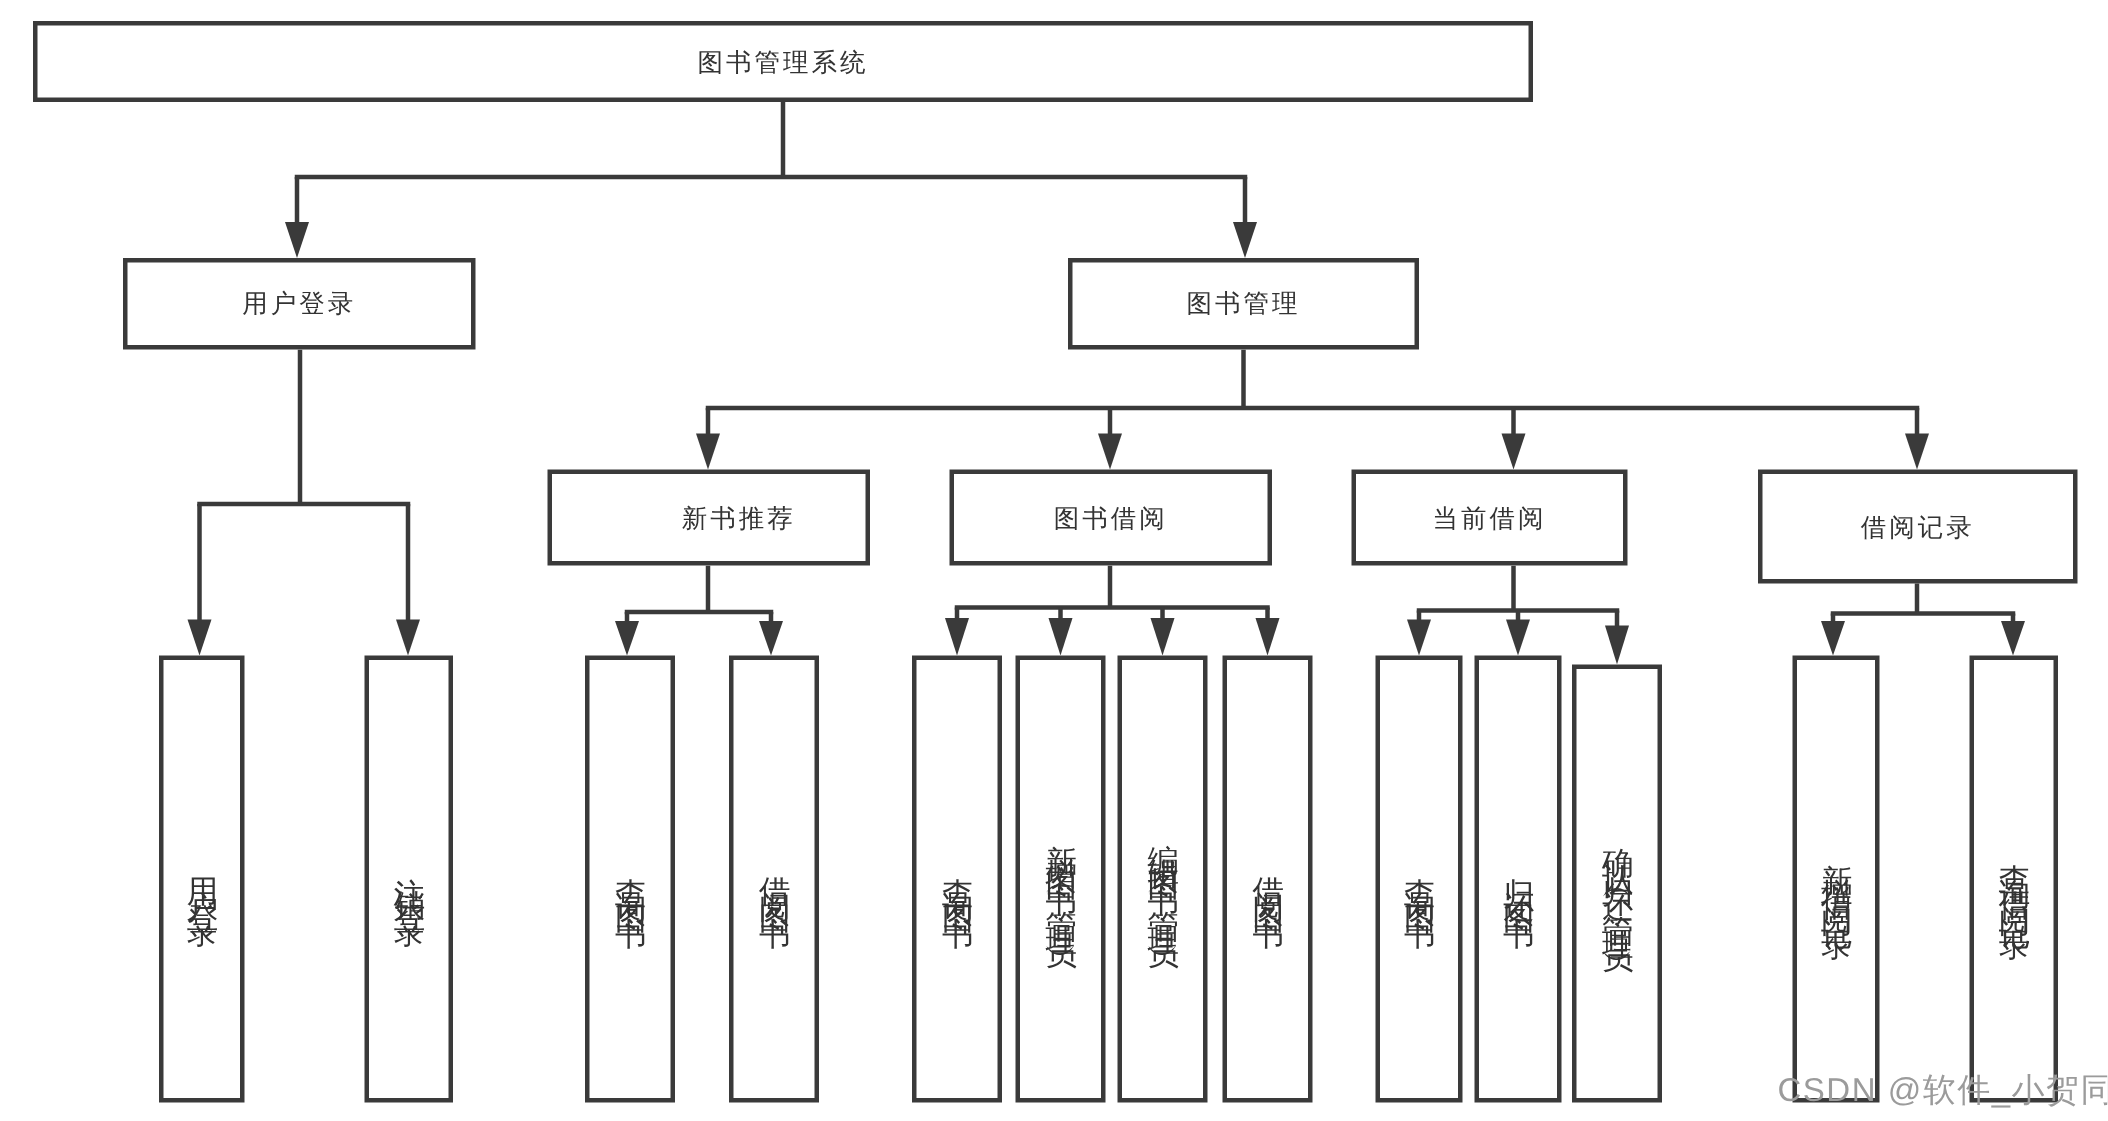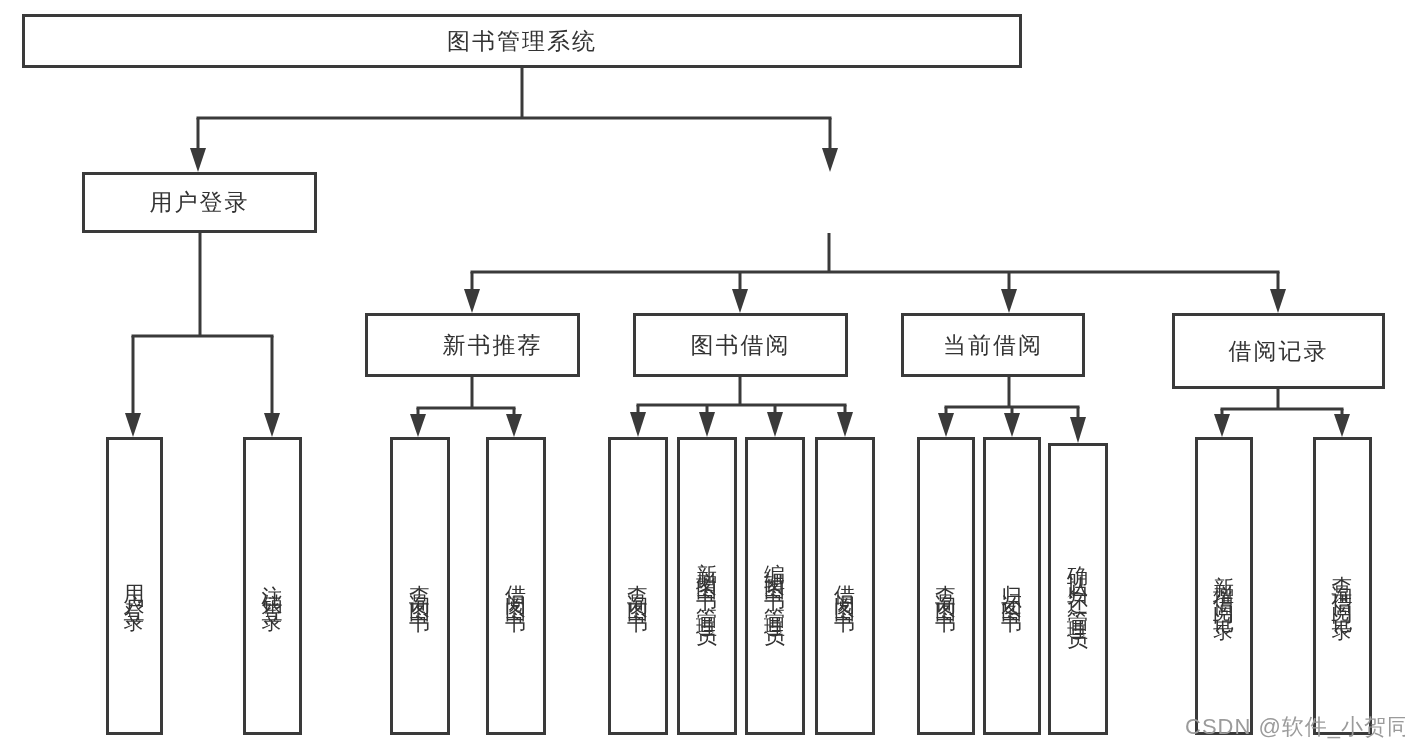--- a/index.html
+++ b/index.html
@@ -18,21 +18,21 @@
   .connectors line{stroke:#3a3a3a;stroke-width:3;}
   .connectors polygon{fill:#3a3a3a;stroke:none;}
   .node{
     position:absolute;
     box-sizing:border-box;
     border:3px solid #3a3a3a;
     background:#ffffff;
     display:flex;align-items:center;justify-content:center;
     color:#333333;
   }
-  .hnode{font-size:23px;letter-spacing:2px;}
+  .hnode{font-size:17px;letter-spacing:2px;}
   .vnode span{
     writing-mode:vertical-rl;
     text-orientation:mixed;
     font-size:21px;
     letter-spacing:9px;
     line-height:1;
     color:#333333;
   }
   .watermark{
     position:absolute;
@@ -125,20 +125,23 @@
     </g>
   </svg>
 
   <div class="node hnode" style="left:22px;top:14px;width:1000px;height:54px;">
     <span>图书管理系统</span>
   </div>
 
   <div class="node hnode" style="left:82px;top:172px;width:235px;height:61px;">
     <span>用户登录</span>
   </div>
+  <div class="node hnode" style="left:712px;top:172px;width:234px;height:61px;">
+    <span>图书管理</span>
+  </div>
 
   <div class="node hnode" style="left:365px;top:313px;width:215px;height:64px;padding-left:40px;">
     <span>新书推荐</span>
   </div>
   <div class="node hnode" style="left:633px;top:313px;width:215px;height:64px;align-items:center;">
     <span>图书借阅</span>
   </div>
   <div class="node hnode" style="left:901px;top:313px;width:184px;height:64px;">
     <span>当前借阅</span>
   </div>

